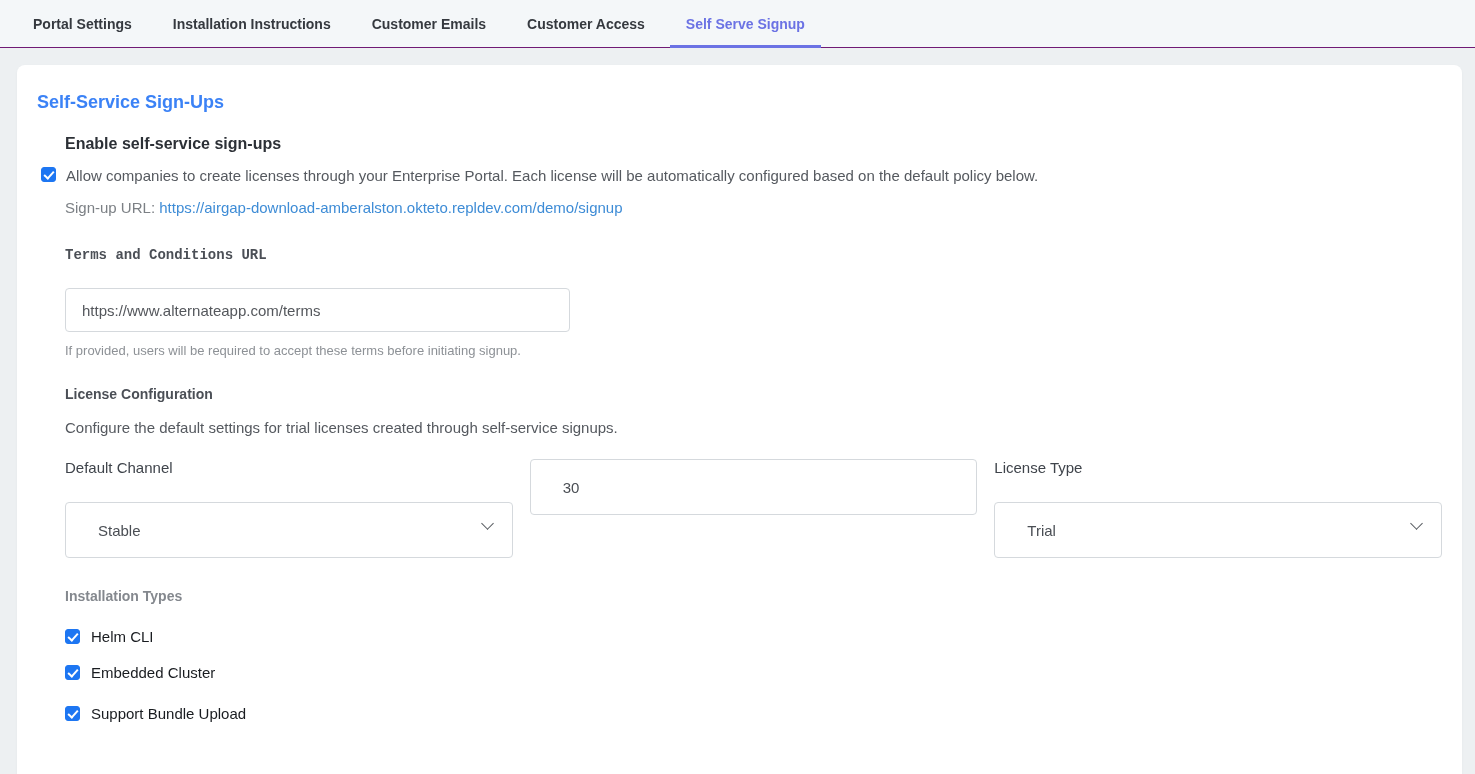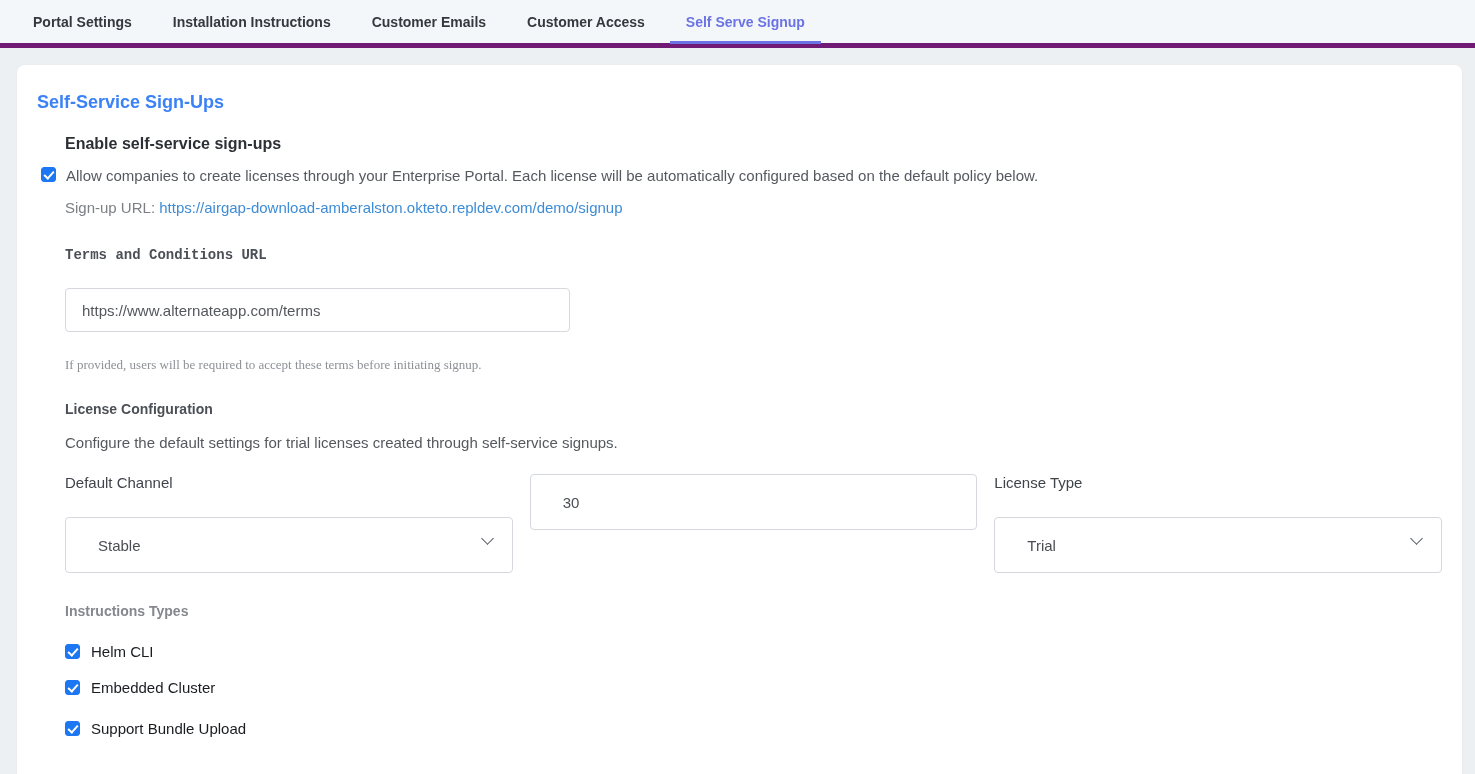--- a/index.html
+++ b/index.html
@@ -7,21 +7,21 @@
   body {
     background: #edf0f2;
     font-family: "Liberation Sans", sans-serif;
     -webkit-font-smoothing: antialiased;
   }
 
   
   .tabbar {
     height: 48px;
     background: #f4f7f9;
-    border-bottom: 5px solid #701a75;
+    border-bottom: 1px solid #701a75;
     display: flex;
     align-items: stretch;
     padding-left: 17px;
   }
   .tab {
     display: flex;
     align-items: center;
     padding: 0 16px;
     margin-right: 9px;
     font-size: 14px;
@@ -100,24 +100,23 @@
     border: 1px solid #d5d9dd;
     border-radius: 4px;
     padding: 0 16px;
     font-size: 15px;
     color: #54575c;
     font-family: "Liberation Sans", sans-serif;
     outline: none;
     background: #fff;
   }
   .helper {
-    margin-top: 25px;
+    margin-top: 11px;
     font-size: 13px;
     color: #8d9196;
-    font-family: Liberation Serif, serif;
   }
 
   .config-heading {
     margin-top: 28px;
     font-size: 14px;
     font-weight: 700;
     color: #4b4f56;
   }
   .config-desc {
     margin-top: 17px;
@@ -253,21 +252,21 @@
         </div>
       </div>
       <div class="grid-col">
         <div class="col-label">License Type</div>
         <div class="control select">
           <span>Trial</span>
         </div>
       </div>
     </div>
 
-    <div class="group-label">Instructions Types</div>
+    <div class="group-label">Installation Types</div>
 
     <div class="check-row gap-lg">
       <span class="cb checked"></span>
       <span>Helm CLI</span>
     </div>
     <div class="check-row">
       <span class="cb checked"></span>
       <span>Embedded Cluster</span>
     </div>
 

